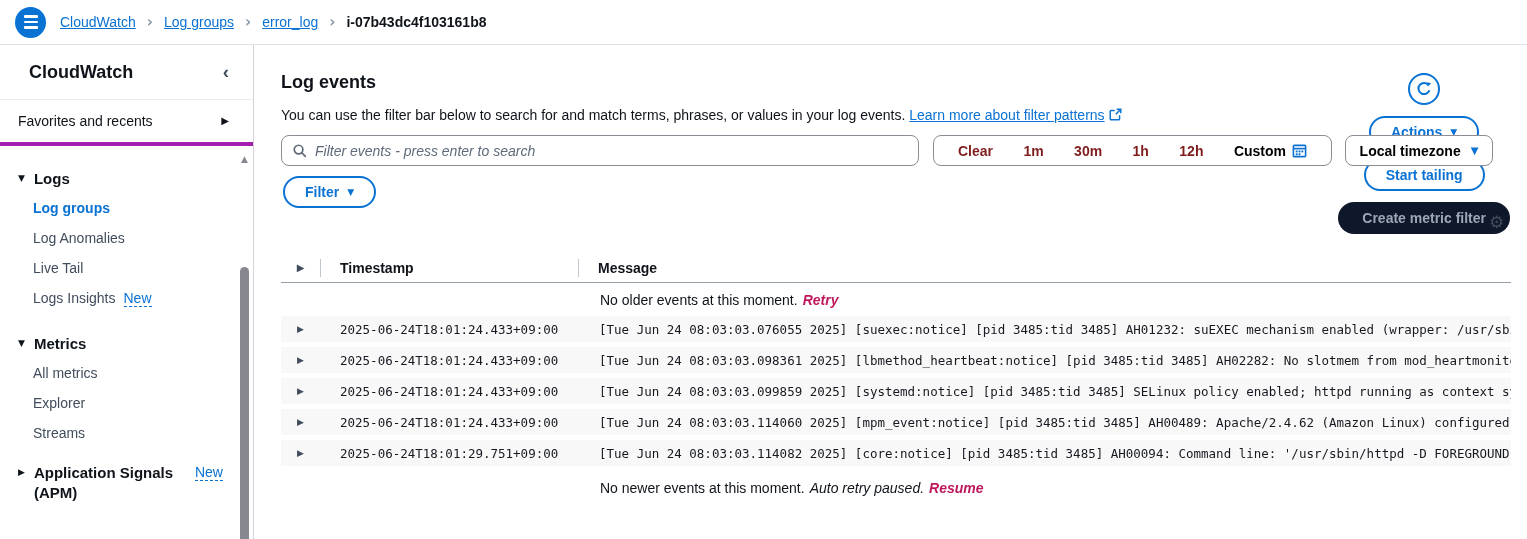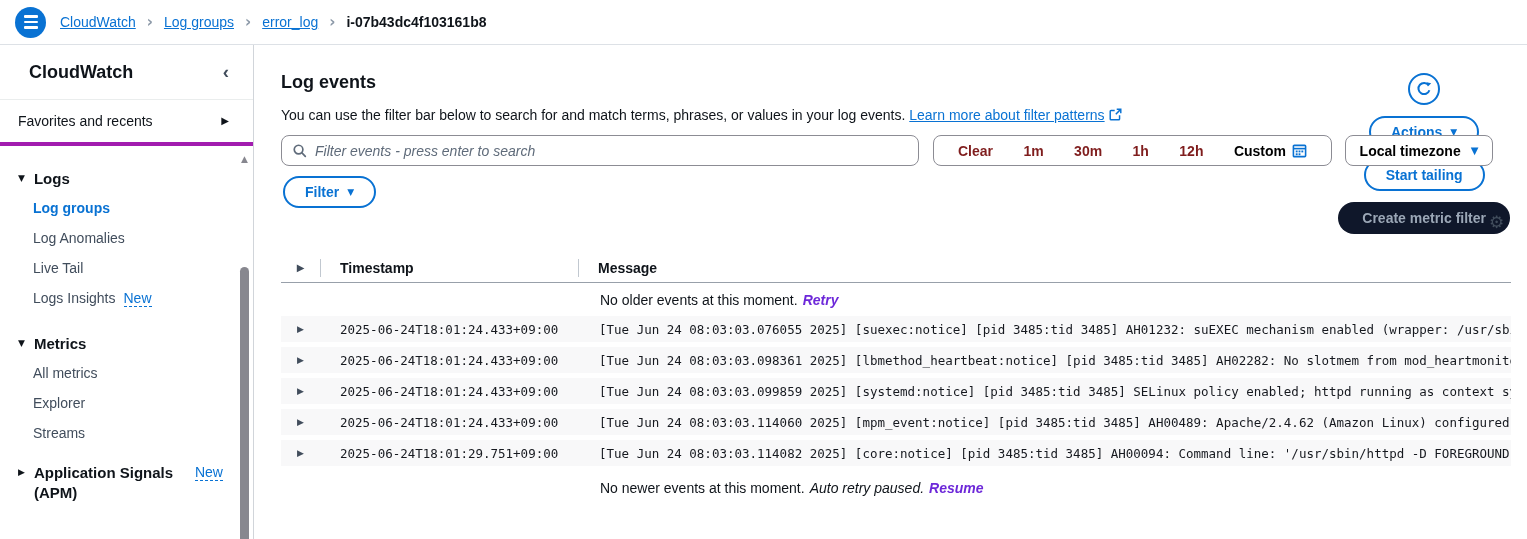--- a/index.html
+++ b/index.html
@@ -91,21 +91,21 @@
 
   
   .table { position:absolute; left:27px; top:208px; width:1230px; }
   .th-row { display:flex; align-items:center; height:30px; border-bottom:1px solid #98a0aa; }
   .th-expand { width:39px; display:flex; justify-content:center; }
   .th-expand .tri { font-size:10px; color:#414d5c; cursor:pointer; }
   .v-div { width:1px; height:18px; background:#c1c8d0; }
   .th-time { width:257px; padding-left:19px; font-weight:700; }
   .th-msg { flex:1; padding-left:19px; font-weight:700; }
   .info-row { height:33px; display:flex; align-items:center; padding-left:319px; font-size:14px; gap:5px; }
-  .retry { color:#6d28d9; font-weight:700; font-style:italic; text-decoration:none; cursor:pointer; }
+  .retry { color:#be185d; font-weight:700; font-style:italic; text-decoration:none; cursor:pointer; }
   .log-row { display:flex; align-items:center; height:26px; background:#f8f8f9; margin-bottom:5px;
     font-family:"DejaVu Sans Mono","Liberation Mono",monospace; font-size:12.5px; color:#16191f; }
   .c-expand { width:39px; display:flex; justify-content:center; }
   .c-expand .tri { font-size:9px; color:#414d5c; cursor:pointer; }
   .c-time { width:257px; padding-left:20px; white-space:nowrap; }
   .c-msg { flex:1; padding-left:22px; white-space:nowrap; overflow:hidden; }
   .footer-row { height:34px; display:flex; align-items:center; padding-left:319px; font-size:14px; gap:5px; margin-top:3px; }
   .paused { font-style:italic; }
 </style>
 </head>

